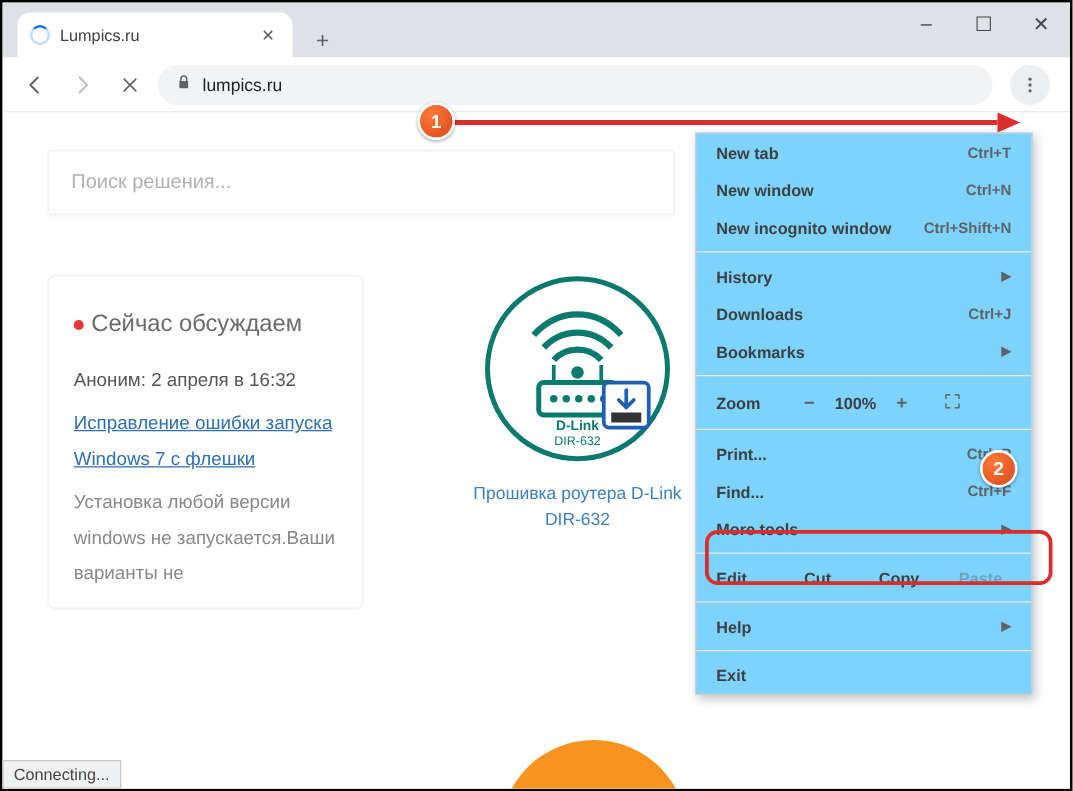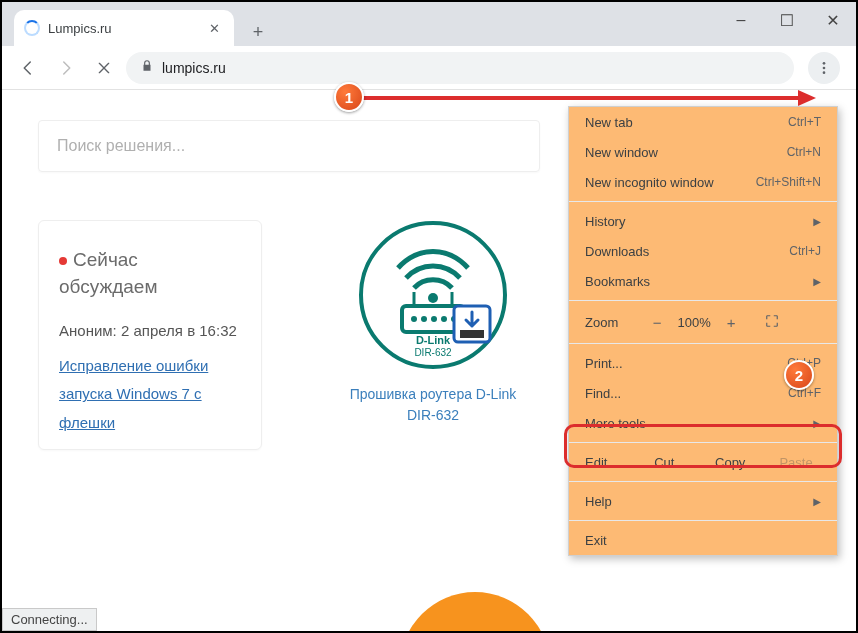--- a/index.html
+++ b/index.html
@@ -22,37 +22,37 @@
   .nav-btn.disabled { color: #bdbdbd; }
   .omnibox { flex: 1; height: 32px; background: #f1f3f4; border-radius: 16px; display: flex; align-items: center; padding: 0 14px; font-size: 14px; color: #5f6368; gap: 8px; margin-right: 8px; }
   .lock-icon { color: #5f6368; }
   .url-text { color: #202124; }
   .menu-btn { width: 32px; height: 32px; display: flex; align-items: center; justify-content: center; border-radius: 50%; background: #eceff1; color: #5f6368; margin-right: 6px; }
 
   
   .page { position: absolute; top: 88px; left: 0; right: 0; bottom: 0; background: #fff; padding: 30px 36px; overflow: hidden; }
   .searchbar { height: 52px; border: 1px solid #eee; border-radius: 4px; display: flex; align-items: center; padding: 0 18px; color: #b0b0b0; font-size: 16px; box-shadow: 0 1px 2px rgba(0,0,0,0.03); width: 502px; }
   .content-row { display: flex; margin-top: 48px; gap: 60px; }
-  .sidebar { width: 224px; border: 1px solid #eee; border-radius: 6px; padding: 26px 20px 12px 20px; box-shadow: 0 1px 2px rgba(0,0,0,0.03); font-size: 15px; color: #6b6b6b; line-height: 1.9; }
+  .sidebar { width: 253px; border: 1px solid #eee; border-radius: 6px; padding: 26px 20px 12px 20px; box-shadow: 0 1px 2px rgba(0,0,0,0.03); font-size: 15px; color: #6b6b6b; line-height: 1.9; }
   .sidebar-title { color: #6b6b6b; font-size: 19px; line-height: 1.4; margin-bottom: 18px; }
   .red-dot { display: inline-block; width: 8px; height: 8px; background: #e53935; border-radius: 50%; margin-right: 6px; vertical-align: middle; }
   .sidebar-meta { color: #555; font-size: 15px; line-height: 1.7; margin-bottom: 8px; }
   .sidebar-link { color: #2f6fb2; text-decoration: underline; font-size: 15px; line-height: 1.7; display: inline; }
   .sidebar-rest { color: #888; font-size: 15px; line-height: 1.9; margin-top: 6px; }
   .cards { display: flex; gap: 40px; align-items: flex-start; }
   .card { width: 190px; text-align: center; margin-left: 16px; }
   .card-img { width: 150px; height: 150px; margin: 0 auto 14px auto; display: flex; align-items: center; justify-content: center; }
   .card-title { color: #3b7fbc; font-size: 14px; line-height: 1.5; }
   .orange-circle { width: 150px; height: 150px; background: #f7931e; border-radius: 50%; margin: 0 auto; display:flex; align-items:center; justify-content:center; }
 
   
   .statusbar { position: absolute; bottom: 0; left: 0; background: #eef0f1; border: 1px solid #c9c9c9; padding: 3px 8px; font-size: 13px; color: #444; }
 
   
-  .dropdown { position: absolute; top: 104px; right: 18px; width: 270px; background: #fdba74; border: 1px solid #cfcfcf; box-shadow: 2px 3px 8px rgba(0,0,0,0.25); font-size: 13px; color: #3c4043; z-index: 50; }
+  .dropdown { position: absolute; top: 104px; right: 30px; width: 270px; background: #7dd3fc; border: 1px solid #cfcfcf; box-shadow: 2px 3px 8px rgba(0,0,0,0.25); font-size: 13px; color: #3c4043; z-index: 50; font-weight: bold; }
   .menu-item { display: flex; align-items: center; justify-content: space-between; padding: 6px 16px; height: 30px; }
   .menu-shortcut { color: #5f6368; font-size: 12px; }
   .menu-sep { height: 1px; background: #e8e8e8; margin: 4px 0; }
   .menu-arrow { color: #5f6368; font-size: 10px; margin-left: 6px; }
   .zoom-row { display: flex; align-items: center; padding: 4px 8px 4px 16px; height: 34px; gap: 0; }
   .zoom-label { flex: 0 0 auto; margin-right: 24px; }
   .zoom-btn { width: 30px; text-align: center; color: #5f6368; font-size: 15px; }
   .zoom-val { width: 44px; text-align: center; }
   .fs-btn { margin-left: 12px; font-size: 14px; color: #5f6368; width: 28px; text-align: center; }
   .edit-row { display: flex; align-items: center; padding: 4px 8px 4px 16px; height: 30px; }
@@ -120,20 +120,21 @@
   <div class="searchbar">
     <span>Поиск решения...</span>
   </div>
   <div class="content-row">
     <div class="sidebar">
       <div class="sidebar-title">
         <span class="red-dot"></span><span>Сейчас обсуждаем</span>
       </div>
       <div class="sidebar-meta">Аноним: 2 апреля в 16:32</div>
       <a class="sidebar-link">Исправление ошибки запуска Windows 7 с флешки</a>
+      <div class="sidebar-rest">Установка любой версии windows не запускается.Ваши варианты не</div>
     </div>
     <div class="cards">
       <div class="card">
         <div class="card-img">
           <svg width="150" height="150" viewBox="0 0 150 150">
             <circle cx="75" cy="75" r="72" fill="#fff" stroke="#0a7a6f" stroke-width="4"></circle>
             <path d="M40 48c20-22 50-22 70 0" stroke="#0a7a6f" stroke-width="5" fill="none"></path>
             <path d="M48 58c15-16 39-16 54 0" stroke="#0a7a6f" stroke-width="5" fill="none"></path>
             <path d="M56 68c10-11 28-11 38 0" stroke="#0a7a6f" stroke-width="5" fill="none"></path>
             <circle cx="75" cy="78" r="5" fill="#0a7a6f"></circle>

